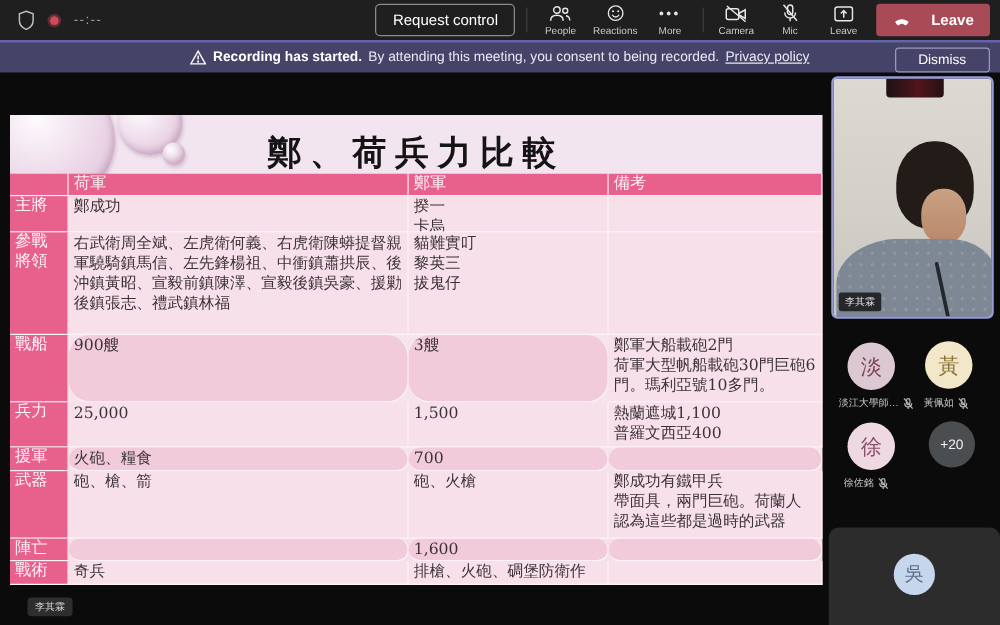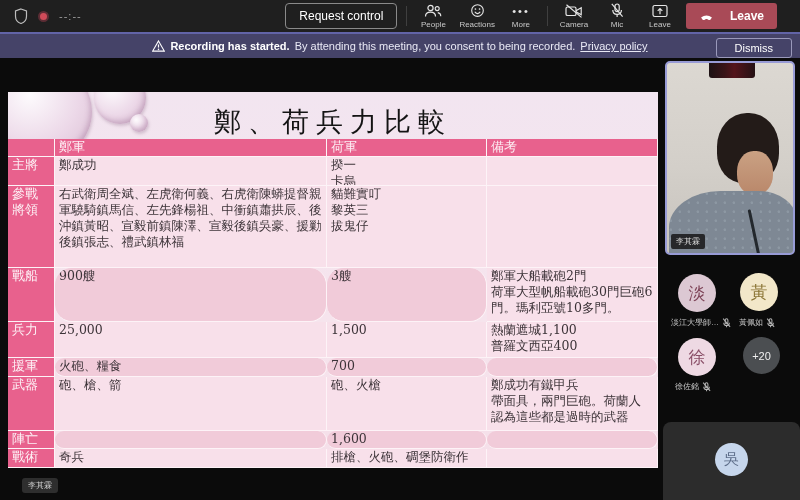--- a/index.html
+++ b/index.html
@@ -5,21 +5,21 @@
   * { box-sizing: border-box; margin: 0; padding: 0; }
   html,body { width: 800px; height: 500px; overflow: hidden; background:#0d0d0d;
     font-family: "Liberation Sans", sans-serif; }
 
   
   .topbar { position:absolute; left:0; top:0; width:800px; height:32px; background:#1f1f1f;
     display:flex; align-items:center; z-index:30; }
   .tb-left { display:flex; align-items:center; gap:10px; padding-left:14px; }
   .rec-dot { width:11px; height:11px; border-radius:50%; background:#cf4b59; border:2px solid #5d2d35; }
   .timer { color:#9d9d9d; font-size:11px; letter-spacing:1px; }
-  .tb-right { margin-left:auto; display:flex; align-items:center; gap:9px; padding-right:23px; }
+  .tb-right { margin-left:auto; display:flex; align-items:center; gap:9px; padding-right:8px; }
   .btn-outline { background:transparent; border:1px solid #8a8a8a; color:#fff; font-size:12px;
     padding:5px 13px; border-radius:4px; font-family:inherit; cursor:pointer; }
   .tb-divider { width:1px; height:20px; background:#3f3f3f; }
   .icon-btn { display:flex; flex-direction:column; align-items:center; gap:2px; min-width:34px;
     color:#c9c9c9; font-size:8px; cursor:pointer; }
   .icon-btn .glyph { height:14px; display:flex; align-items:center; }
   .dots { color:#e6e6e6; font-size:11px; letter-spacing:2px; line-height:10px; }
   .leave-btn { background:#a94a57; color:#fff; border:none; border-radius:3px; font-size:12px;
     font-weight:bold; padding:6px 13px; display:flex; align-items:center; gap:16px; cursor:pointer;
     font-family:inherit; }
@@ -35,21 +35,21 @@
     font-family:inherit; cursor:pointer; }
 
   
   .stage { position:absolute; left:0; top:58px; width:663px; height:442px; background:#0b0b0b; }
   .slide { position:absolute; left:8px; top:34px; width:650px; height:376px; overflow:hidden;
     background:linear-gradient(180deg,#f2e5f0 0%, #f6e4ed 60%, #f5dfe9 100%); }
   .bubble { position:absolute; border-radius:50%;
     background:radial-gradient(circle at 35% 32%, #fdfbfd 0%, #ecd8e8 55%, #d8bcd2 100%);
     box-shadow:inset -2px -3px 5px rgba(150,100,140,.35), 1px 2px 3px rgba(120,80,110,.25); }
   .slide-title { position:absolute; left:0; top:12px; width:100%; text-align:center;
-    font-family:"DejaVu Serif","Liberation Serif",serif; font-weight:normal; font-size:27px;
+    font-family:"DejaVu Serif","Liberation Serif",serif; font-weight:bold; font-size:27px;
     color:#141414; letter-spacing:7px; }
 
   .cmp-table { position:absolute; left:0; top:47px; width:650px;
     display:grid; grid-template-columns:47px 272px 160px 171px;
     grid-template-rows:18px 29px 82px 54px 36px 19px 54px 18px 19px;
     border-bottom:2px solid #d6487e;
     font-family:"DejaVu Serif","Liberation Serif",serif; }
   .cell { border-right:1px solid #fdf3f7; border-bottom:1px solid #fdf3f7; padding:0px 4px 1px 4px;
     font-size:12.5px; line-height:16px; color:#3c3338; overflow:hidden; white-space:pre-line; }
   .hdr { background:#e8618d; color:#fdedf3; font-size:13px; }
@@ -193,22 +193,22 @@
 <div class="stage">
   <div class="slide">
     <div class="bubble" style="left:-12px; top:-28px; width:96px; height:96px;"></div>
     <div class="bubble" style="left:86px; top:-20px; width:52px; height:52px;"></div>
     <div class="bubble" style="left:122px; top:22px; width:18px; height:18px;"></div>
     <div class="slide-title">鄭、荷兵力比較</div>
 
     <div class="cmp-table">
 
       <div class="cell hdr"></div>
+      <div class="cell hdr">荷軍</div>
       <div class="cell hdr">鄭軍</div>
-      <div class="cell hdr">荷軍</div>
       <div class="cell hdr">備考</div>
 
       <div class="cell lab">主將</div>
       <div class="cell t-a">鄭成功</div>
       <div class="cell t-a">揆一
 卡烏</div>
       <div class="cell t-a"></div>
 
       <div class="cell lab">參戰將領</div>
       <div class="cell t-a">右武衛周全斌、左虎衛何義、右虎衛陳蟒提督親軍驍騎鎮馬信、左先鋒楊祖、中衝鎮蕭拱辰、後沖鎮黃昭、宣毅前鎮陳澤、宣毅後鎮吳豪、援勦後鎮張志、禮武鎮林福</div>

